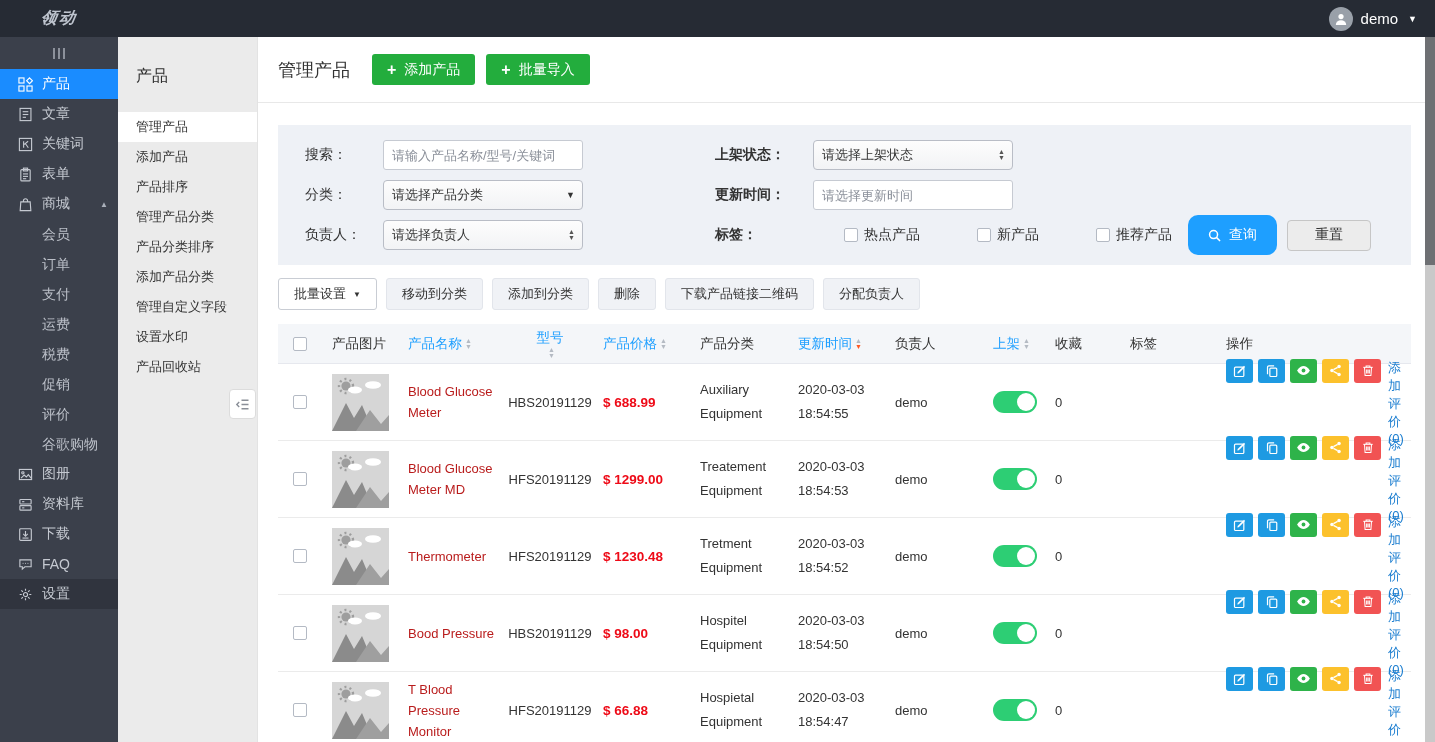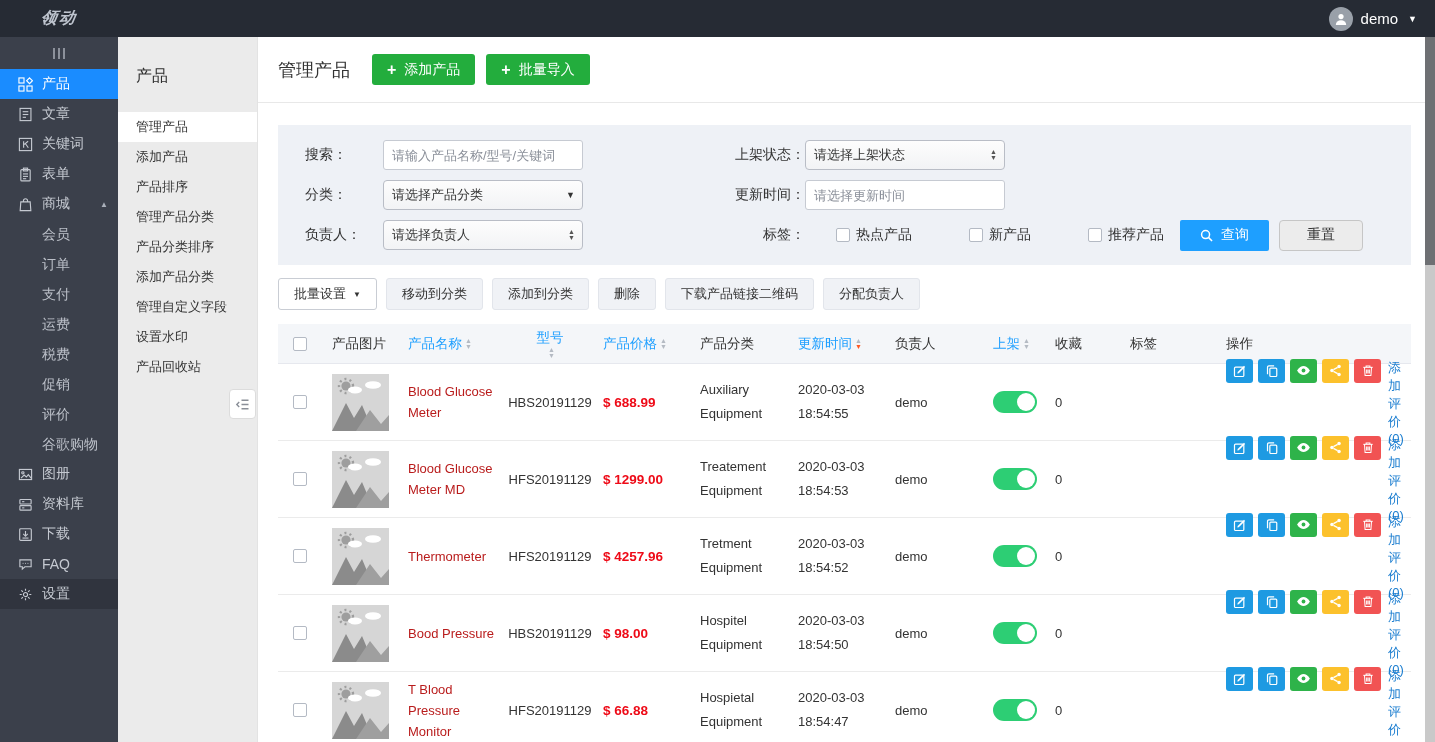--- a/index.html
+++ b/index.html
@@ -42,30 +42,30 @@
   .btn-green .plus { font-size:16px; font-weight:bold; line-height:1; }
 
   .content { padding:22px 14px 0 20px; }
 
   
   .filter-panel { background:#eef1f6; padding:15px 0 15px 27px; }
   .f-row { display:flex; align-items:center; height:30px; margin-bottom:10px; font-size:14px; color:#333; }
   .f-row:last-child { margin-bottom:0; }
   .f-label-l { width:78px; }
   .f-spacer { width:132px; }
-  .f-label-r { width:90px; text-align:right; margin-right:0; }
+  .f-label-r { width:90px; text-align:left; margin-right:8px;font-weight:bold; }
   input.text { width:200px; height:30px; border:1px solid #c6cad2; border-radius:3px; padding:0 8px; font-size:13px; color:#333; background:#fff; font-family:inherit; outline:none; }
   input.text::placeholder { color:#8a8f99; }
   .select { width:200px; height:30px; border:1px solid #b9bdc6; border-radius:4px; background:linear-gradient(#fdfdfd,#f2f3f5); display:flex; align-items:center; justify-content:space-between; padding:0 7px 0 8px; font-size:13px; color:#333; cursor:pointer; }
   .caret-dbl { display:flex; flex-direction:column; font-size:7px; line-height:6px; color:#555; }
   .caret-down { font-size:9px; color:#333; }
   .checks { display:flex; align-items:center; gap:26px; }
   .check { display:flex; align-items:center; gap:6px; font-size:14px; color:#333; cursor:pointer;padding-left:31px; }
   input[type=checkbox] { appearance:none; -webkit-appearance:none; width:14px; height:14px; border:1px solid #b4bac4; border-radius:2px; background:#fff; cursor:pointer; }
-  .btn-query { margin-left:16px; background:#1e9fff; color:#fff; border:none; border-radius:2px; height:31px; padding:0 20px; font-size:14px; display:flex; align-items:center; gap:8px; cursor:pointer; font-family:inherit; }
+  .btn-query { margin-left:16px; background:#1e9fff; color:#fff; border:none; border-radius:10px; height:40px; padding:0 20px; font-size:14px; display:flex; align-items:center; gap:8px; cursor:pointer; font-family:inherit; }
   .btn-reset { margin-left:10px; background:#ececec; border:1px solid #c6c6c6; border-radius:4px; height:31px; padding:0 27px; font-size:14px; color:#333; cursor:pointer; font-family:inherit; }
 
   
   .bulk-row { display:flex; gap:9px; margin:13px 0 14px 0; }
   .btn-bulk { background:#f0f2f6; border:1px solid #e2e5eb; border-radius:3px; height:32px; padding:0 15px; font-size:13px; color:#333; display:flex; align-items:center; gap:7px; cursor:pointer; font-family:inherit; }
   .btn-bulk.first { background:#fff; border:1px solid #c9cdd4; }
   .dd-caret { font-size:8px; color:#333; }
 
   
   .thead { display:flex; align-items:center; height:40px; background:#f4f6f9; border-bottom:1px solid #e6e8ee; font-size:13.5px; color:#333; }
@@ -625,21 +625,21 @@
                   <ellipse cx="23" cy="16" rx="7" ry="3.4" fill="#fff"></ellipse>
                   <ellipse cx="41" cy="11" rx="8" ry="3.8" fill="#fff"></ellipse>
                   <path d="M0 57 L14 29 22 44 30 31 41 57 Z" fill="#8b8b8b"></path>
                   <path d="M24 57 L38 36 49 50 57 41 57 57 Z" fill="#9f9f9f"></path>
                 </svg></span>
             </div>
     <div class="cell c2">
               <a class="plink">Thermometer</a>
             </div>
     <div class="cell c3">HFS20191129</div>
-    <div class="cell c4 price">$ 4257.96</div>
+    <div class="cell c4 price">$ 1230.48</div>
     <div class="cell c5 wrap">Tretment Equipment</div>
     <div class="cell c6 wrap">2020-03-03 18:54:52</div>
     <div class="cell c7">demo</div>
     <div class="cell c8">
               <span class="toggle on"></span>
             </div>
     <div class="cell c9">0</div>
     <div class="cell c10"></div>
     <div class="cell c11">
       <div class="ops">

